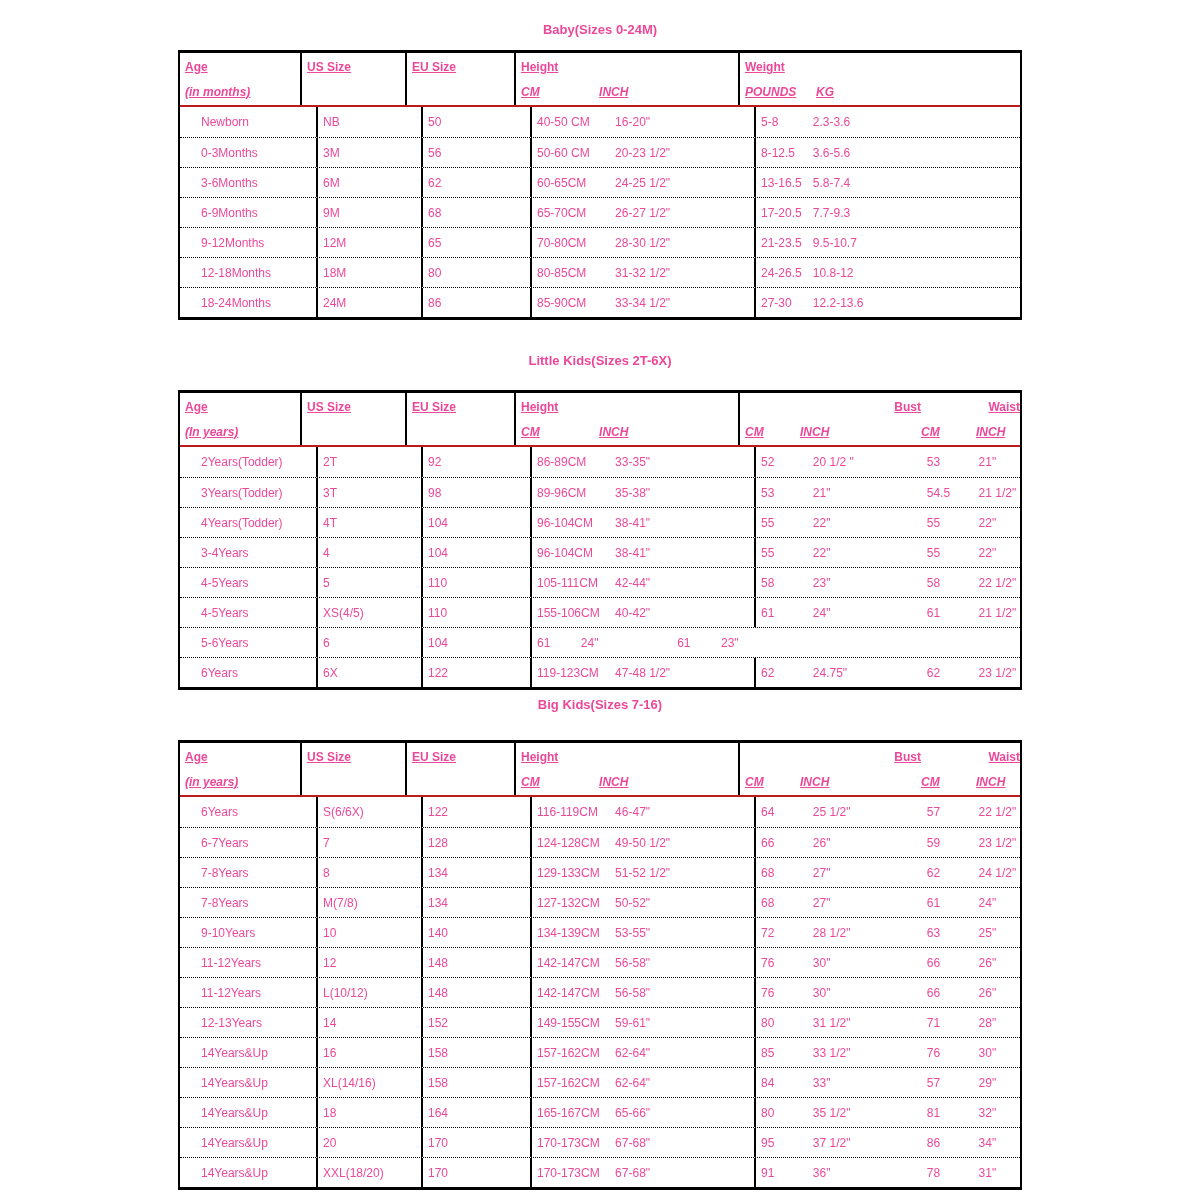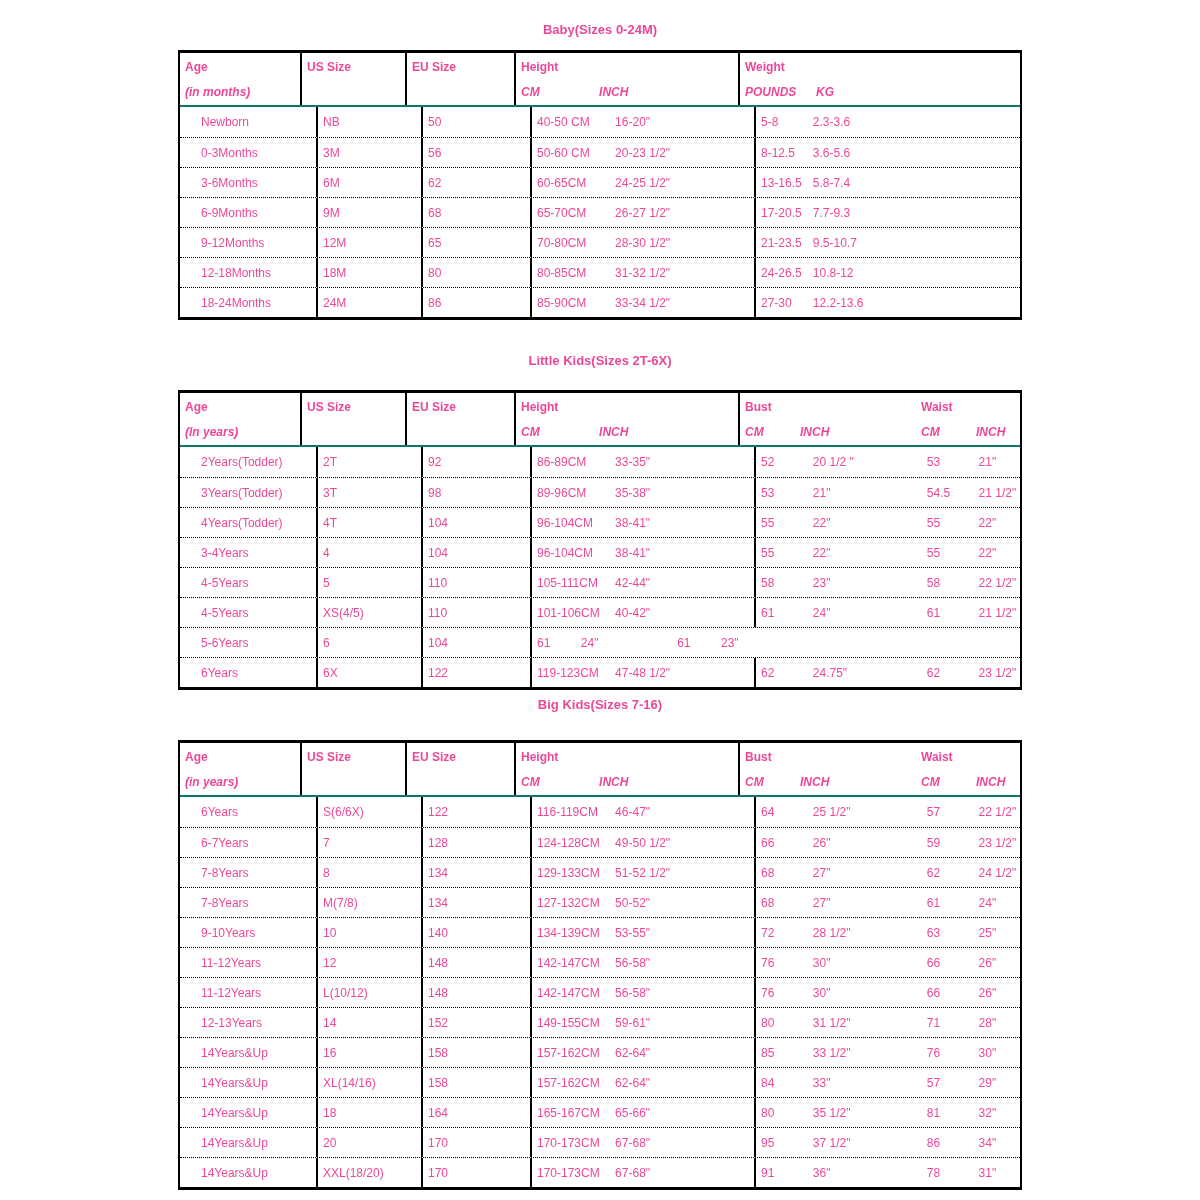--- a/index.html
+++ b/index.html
@@ -16,33 +16,33 @@
   .t-little{margin:34px 0 22px 0;}
   .t-big{margin:8px 0 28px 0;}
 
   .size-table{
     width:844px;margin:0 auto;box-sizing:border-box;
     border:2px solid #000;border-top-width:3px;border-bottom-width:3px;
     background:#fff;
   }
   .thead{
     display:grid;grid-template-columns:122px 105px 109px 224px 1fr;
-    height:52px;border-bottom:2px solid #0f766e;
+    height:52px;border-bottom:2px solid #b91c1c;text-decoration:underline;
   }
   .hcell{
     box-sizing:border-box;border-right:2px solid #000;
     display:flex;flex-direction:column;justify-content:space-between;
     padding:7px 0 6px 5px;font-weight:bold;font-size:12px;
     overflow:hidden;white-space:nowrap;
   }
   .hcell:last-child{border-right:none;}
   .hsub{font-style:italic;}
   .hgrid2{display:grid;grid-template-columns:36% 64%;}
   .wgrid{display:grid;grid-template-columns:20% 80%;gap:16px;}
-  .bwtop{display:grid;grid-template-columns:64% 36%;}
+  .bwtop{display:grid;grid-template-columns:64% 36%;text-align:right;}
   .bwsub{display:grid;grid-template-columns:20% 44% 20% 16%;}
 
   .rows .trow{
     display:grid;grid-template-columns:122px 105px 109px 224px 1fr;
     height:30px;box-sizing:border-box;border-top:1px dotted #000;
     font-size:12px;
     padding-left:16px;
   }
   .rows .trow:first-child{border-top:none;}
   .trow .cell{
@@ -290,21 +290,21 @@
             <span>23"</span>
             <span>58</span>
             <span>22 1/2"</span>
           </div>
         </div>
         <div class="trow">
           <div class="cell">4-5Years</div>
           <div class="cell">XS(4/5)</div>
           <div class="cell">110</div>
           <div class="cell sub2">
-            <span>101-106CM</span>
+            <span>155-106CM</span>
             <span>40-42"</span>
           </div>
           <div class="cell sub4">
             <span>61</span>
             <span>24"</span>
             <span>61</span>
             <span>21 1/2"</span>
           </div>
         </div>
         <div class="trow">

